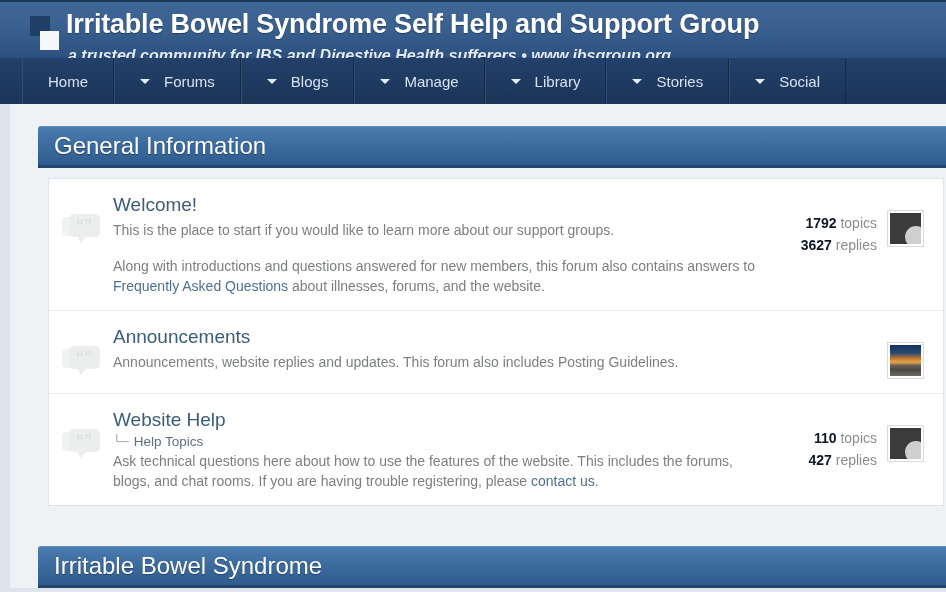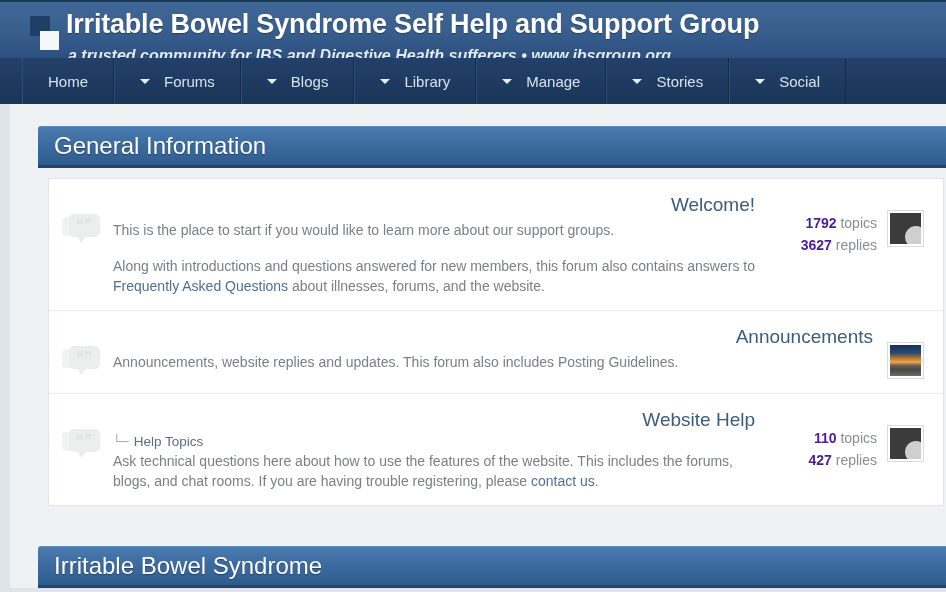--- a/index.html
+++ b/index.html
@@ -137,21 +137,21 @@
   .bubble-icon .b-quotes {
     position:absolute; left:14px; top:2px;
     font-size:16px; font-weight:bold;
     color:#dedfe0; letter-spacing:0px;
     line-height:20px;
   }
 
   .forum-main { flex:1 1 auto; padding-right:14px; }
   .forum-title {
     font-size:19px; color:#3b5c7c; font-weight:normal;
-    line-height:26px; cursor:pointer;text-align:right;
+    line-height:26px; cursor:pointer;
   }
   .forum-desc {
     font-size:14px; color:#7b7f82; line-height:20px;
     margin-top:2px;
   }
   .forum-desc p { margin:0; }
   .forum-desc p + p { margin-top:16px; }
   .forum-desc a, .inline-link {
     color:#4d7090; text-decoration:none; cursor:pointer;
   }
@@ -162,21 +162,21 @@
     font-family:"DejaVu Sans", sans-serif; font-size:13px;
   }
   .subforum-link { color:#5b6e80; text-decoration:none; cursor:pointer; }
 
   .forum-stats {
     width:118px; flex:none; text-align:right;
     padding-top:20px; padding-right:10px;
     font-size:14px; color:#8a8d90; line-height:22px;
     white-space:nowrap;
   }
-  .forum-stats b { color:#4c1d95; font-weight:bold; }
+  .forum-stats b { color:#0f172a; font-weight:bold; }
 
   .forum-lastpost {
     width:56px; flex:none; padding-top:18px;
     display:flex; justify-content:flex-start;
   }
   .avatar {
     width:37px; height:37px; flex:none;
     border:1px solid #d8dcdf;
     background:#ffffff; padding:2px;
     overflow:hidden;
@@ -224,25 +224,25 @@
       <div class="nav-item">
         <span class="nav-caret"></span>
         <span>Forums</span>
       </div>
       <div class="nav-item">
         <span class="nav-caret"></span>
         <span>Blogs</span>
       </div>
       <div class="nav-item">
         <span class="nav-caret"></span>
+        <span>Manage</span>
+      </div>
+      <div class="nav-item">
+        <span class="nav-caret"></span>
         <span>Library</span>
-      </div>
-      <div class="nav-item">
-        <span class="nav-caret"></span>
-        <span>Manage</span>
       </div>
       <div class="nav-item">
         <span class="nav-caret"></span>
         <span>Stories</span>
       </div>
       <div class="nav-item">
         <span class="nav-caret"></span>
         <span>Social</span>
       </div>
     </div>

